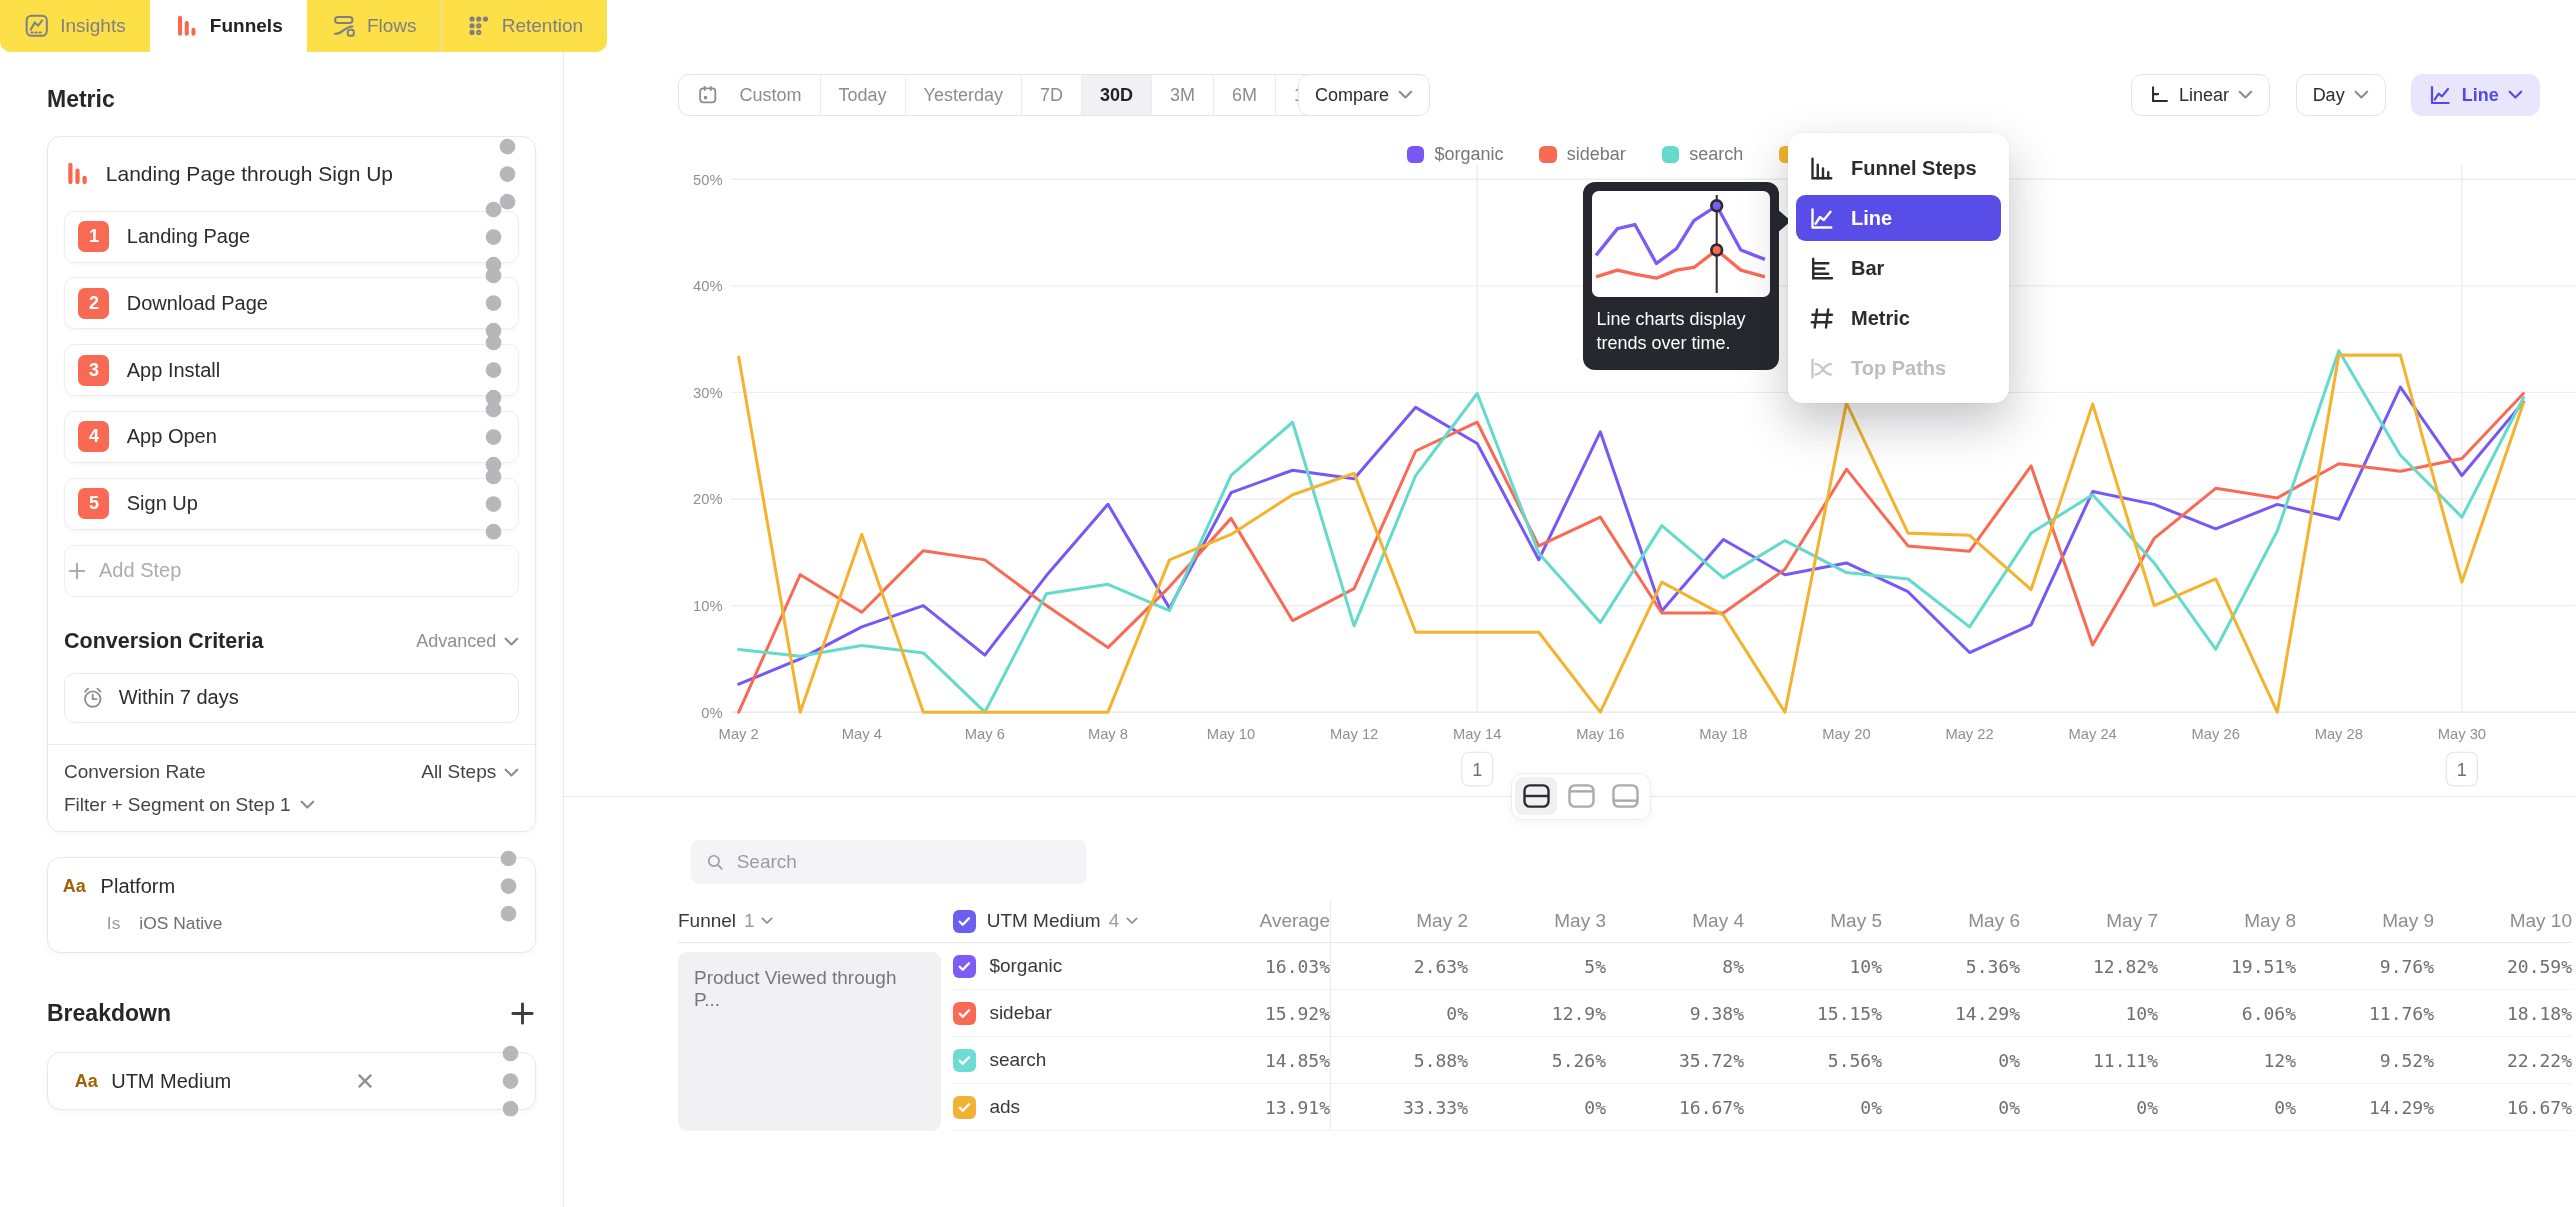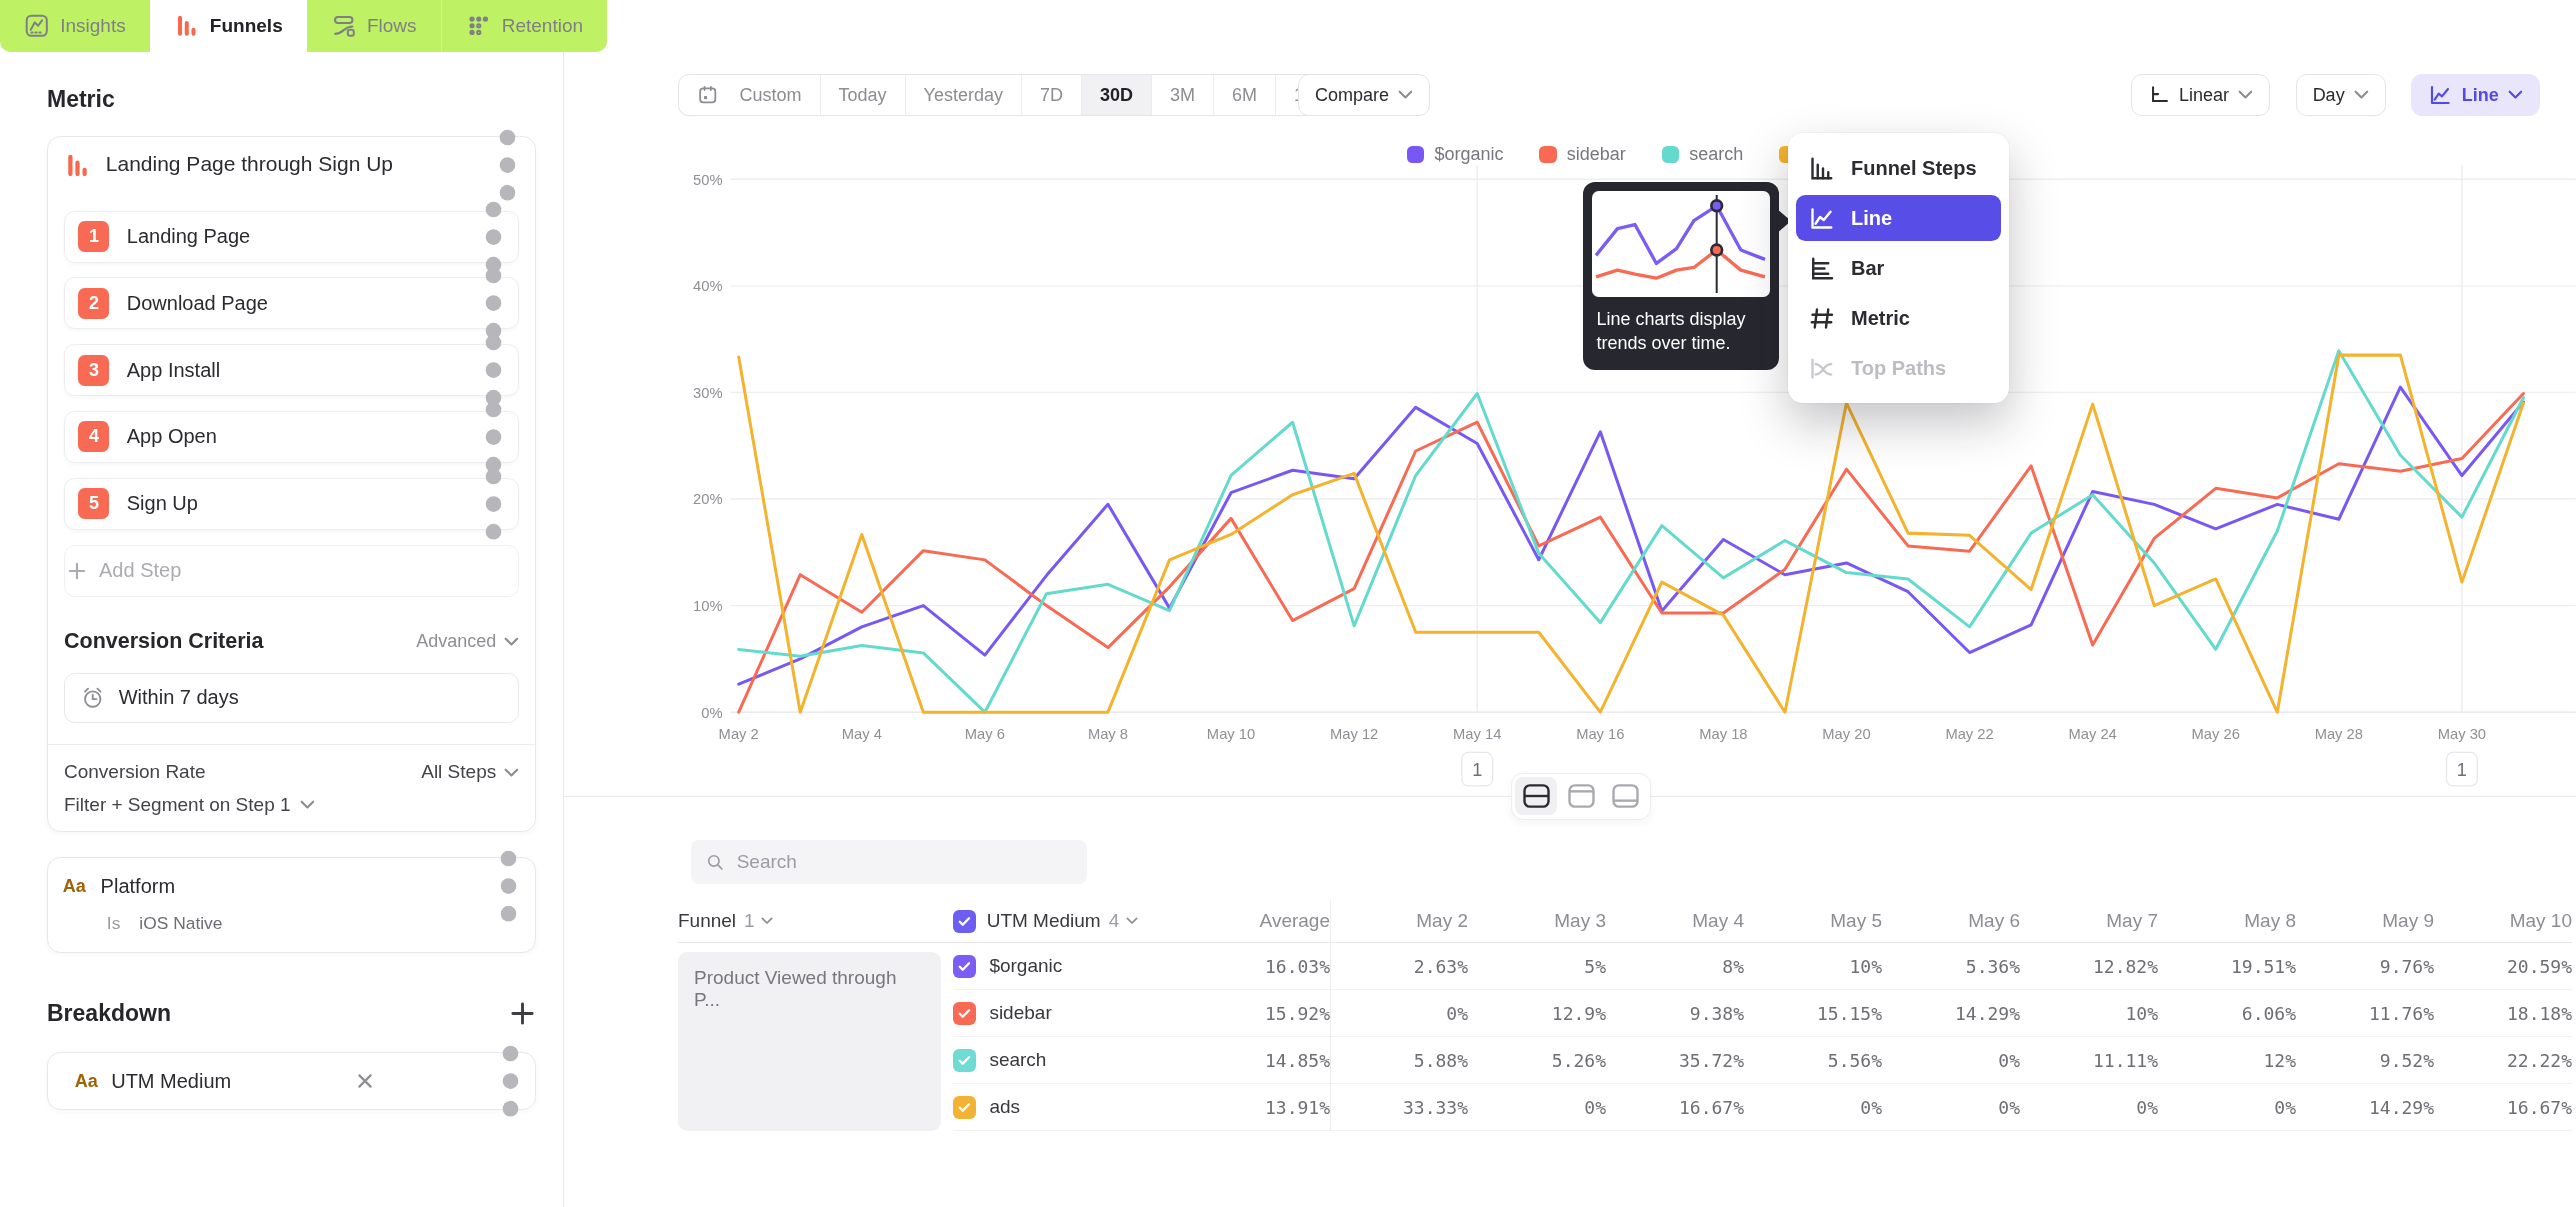--- a/index.html
+++ b/index.html
@@ -1,34 +1,34 @@
 <!DOCTYPE html>
 <html style="font-size:10.7px"><head>
 <meta charset="utf-8">
 <style>
   html,body{margin:0;padding:0;}
   body{width:2576px;height:1208px;position:relative;overflow:hidden;background:#fff;
        font-family:"Liberation Sans",sans-serif;color:#2e2e32;}
   
   .sidebar{position:absolute;left:0;top:0;bottom:0;width:564px;background:#fff;
            border-right:1.3px solid #e9e9ec;box-sizing:border-box;}
-  .tabbar{display:flex;height:52px;width:fit-content;background:#bef264;border-radius:0 0 10.7px 10.7px;}
+  .tabbar{display:flex;height:52px;width:fit-content;background:#fde047;border-radius:0 0 10.7px 10.7px;}
   .tab{display:flex;align-items:center;gap:10.7px;padding:0 24px;font-size:19px;color:#7f7f85;cursor:pointer;}
   .tab+.tab{border-left:1.3px solid #dededf;}
   .tab.active{background:#fff;color:#222226;font-weight:700;border-left:none;}
   .tab.active+.tab{border-left:none;}
   .tab .ticon{width:25.5px;height:25.5px;display:inline-flex;}
   .tab .ticon svg{width:100%;height:100%;}
   .sb-content{padding:0 27px 0 47px;}
   .sec-head{display:flex;align-items:center;justify-content:space-between;margin-top:36px;}
   .sec-title{font-size:23px;font-weight:700;color:#26262b;}
   .iconbtn{width:27px;height:27px;display:inline-flex;align-items:center;justify-content:center;color:#3d3d42;cursor:pointer;}
   .card{border:1.3px solid #e8e8eb;border-radius:13.4px;background:#fff;box-shadow:0 2px 5.4px rgba(40,40,50,.04);}
   .metric-card{margin-top:23px;padding:14.8px 16px;}
-  .metric-head{display:flex;align-items:flex-start;gap:14.8px;height:44px;}
+  .metric-head{display:flex;align-items:center;gap:14.8px;height:44px;}
   .metric-head .mtitle{font-size:21px;font-weight:500;color:#2b2b30;}
   .kebab{margin-left:auto;width:23px;height:27px;display:inline-flex;align-items:center;justify-content:center;color:#b6b6bb;cursor:pointer;}
   .step{border:1.3px solid #ededf0;border-radius:10.7px;height:50px;display:flex;align-items:center;
         gap:17.4px;padding:0 13.4px;margin-top:14.8px;box-shadow:0 1.3px 3.4px rgba(40,40,50,.04);}
   .stepnum{width:31px;height:31px;border-radius:6.7px;background:#f96a55;color:#fff;font-size:18px;font-weight:700;
            display:flex;align-items:center;justify-content:center;}
   .steplabel{font-size:20px;font-weight:500;color:#2b2b30;}
   .addstep{border:1.3px solid #efeff2;border-radius:10.7px;height:50px;display:flex;align-items:center;gap:12px;
            padding:0 2px;margin-top:14.8px;color:#ababb2;font-size:20px;cursor:pointer;}
   .cc-head{display:flex;align-items:center;justify-content:space-between;margin-top:32px;}

